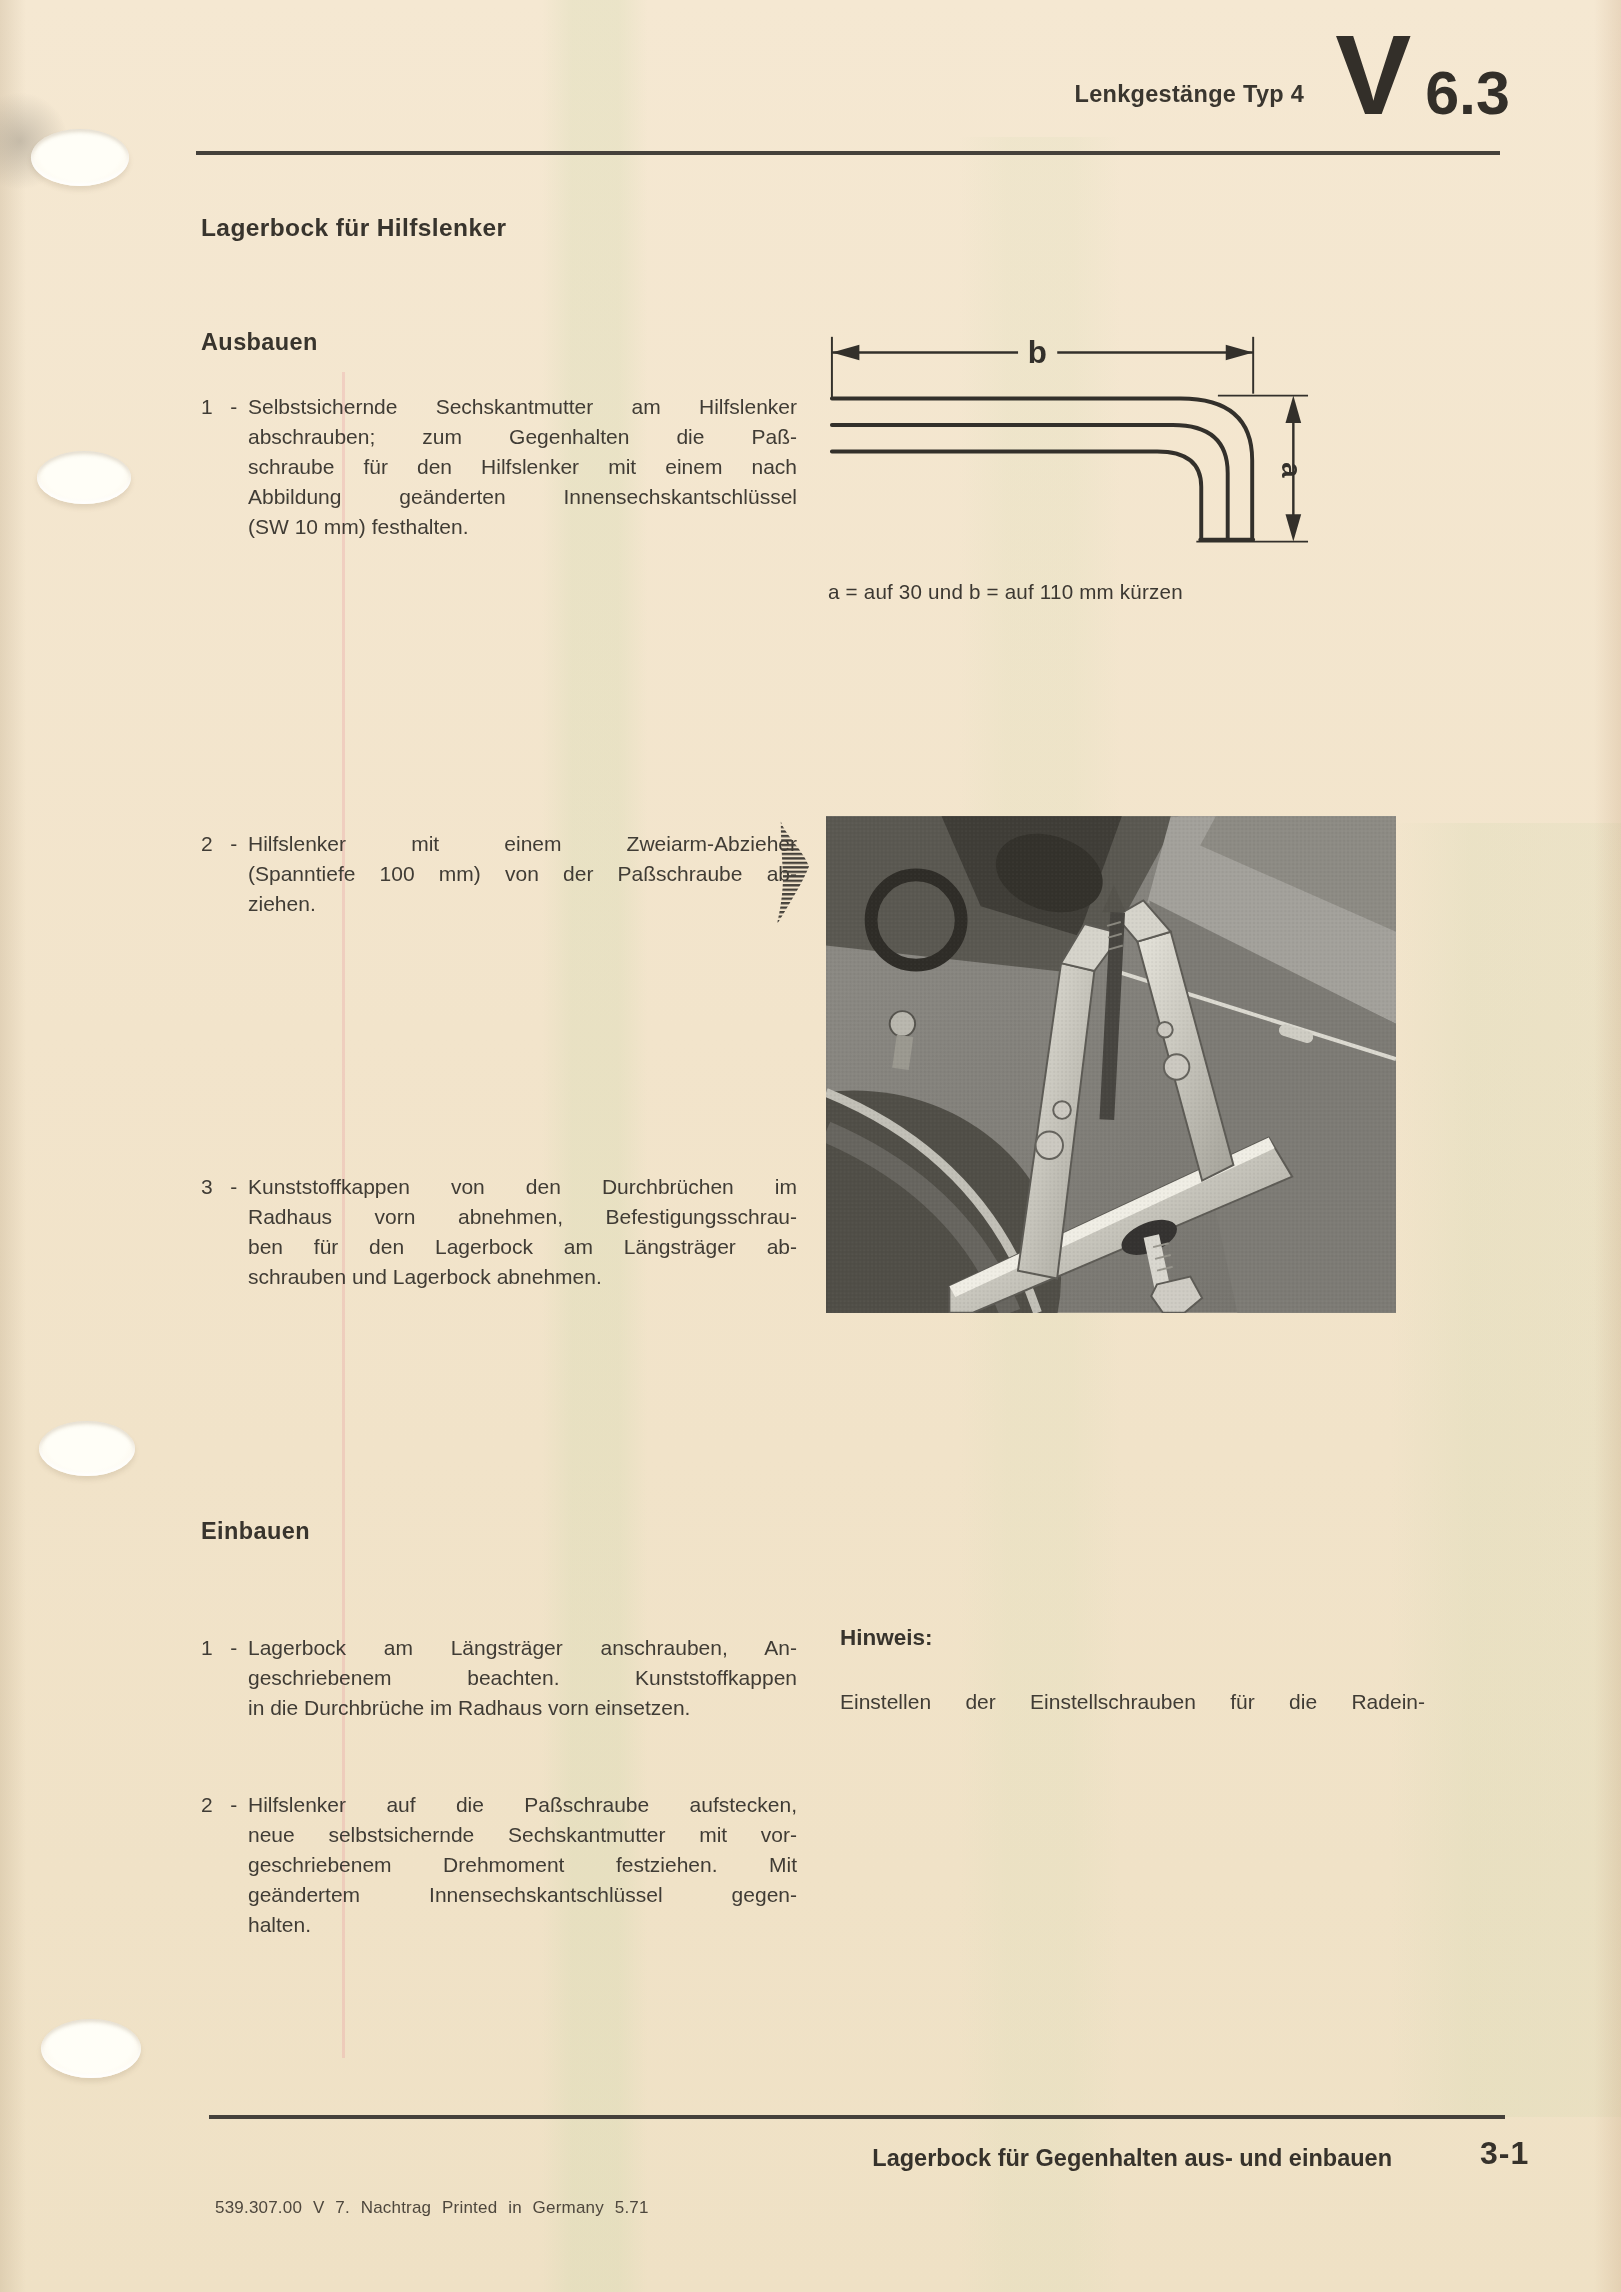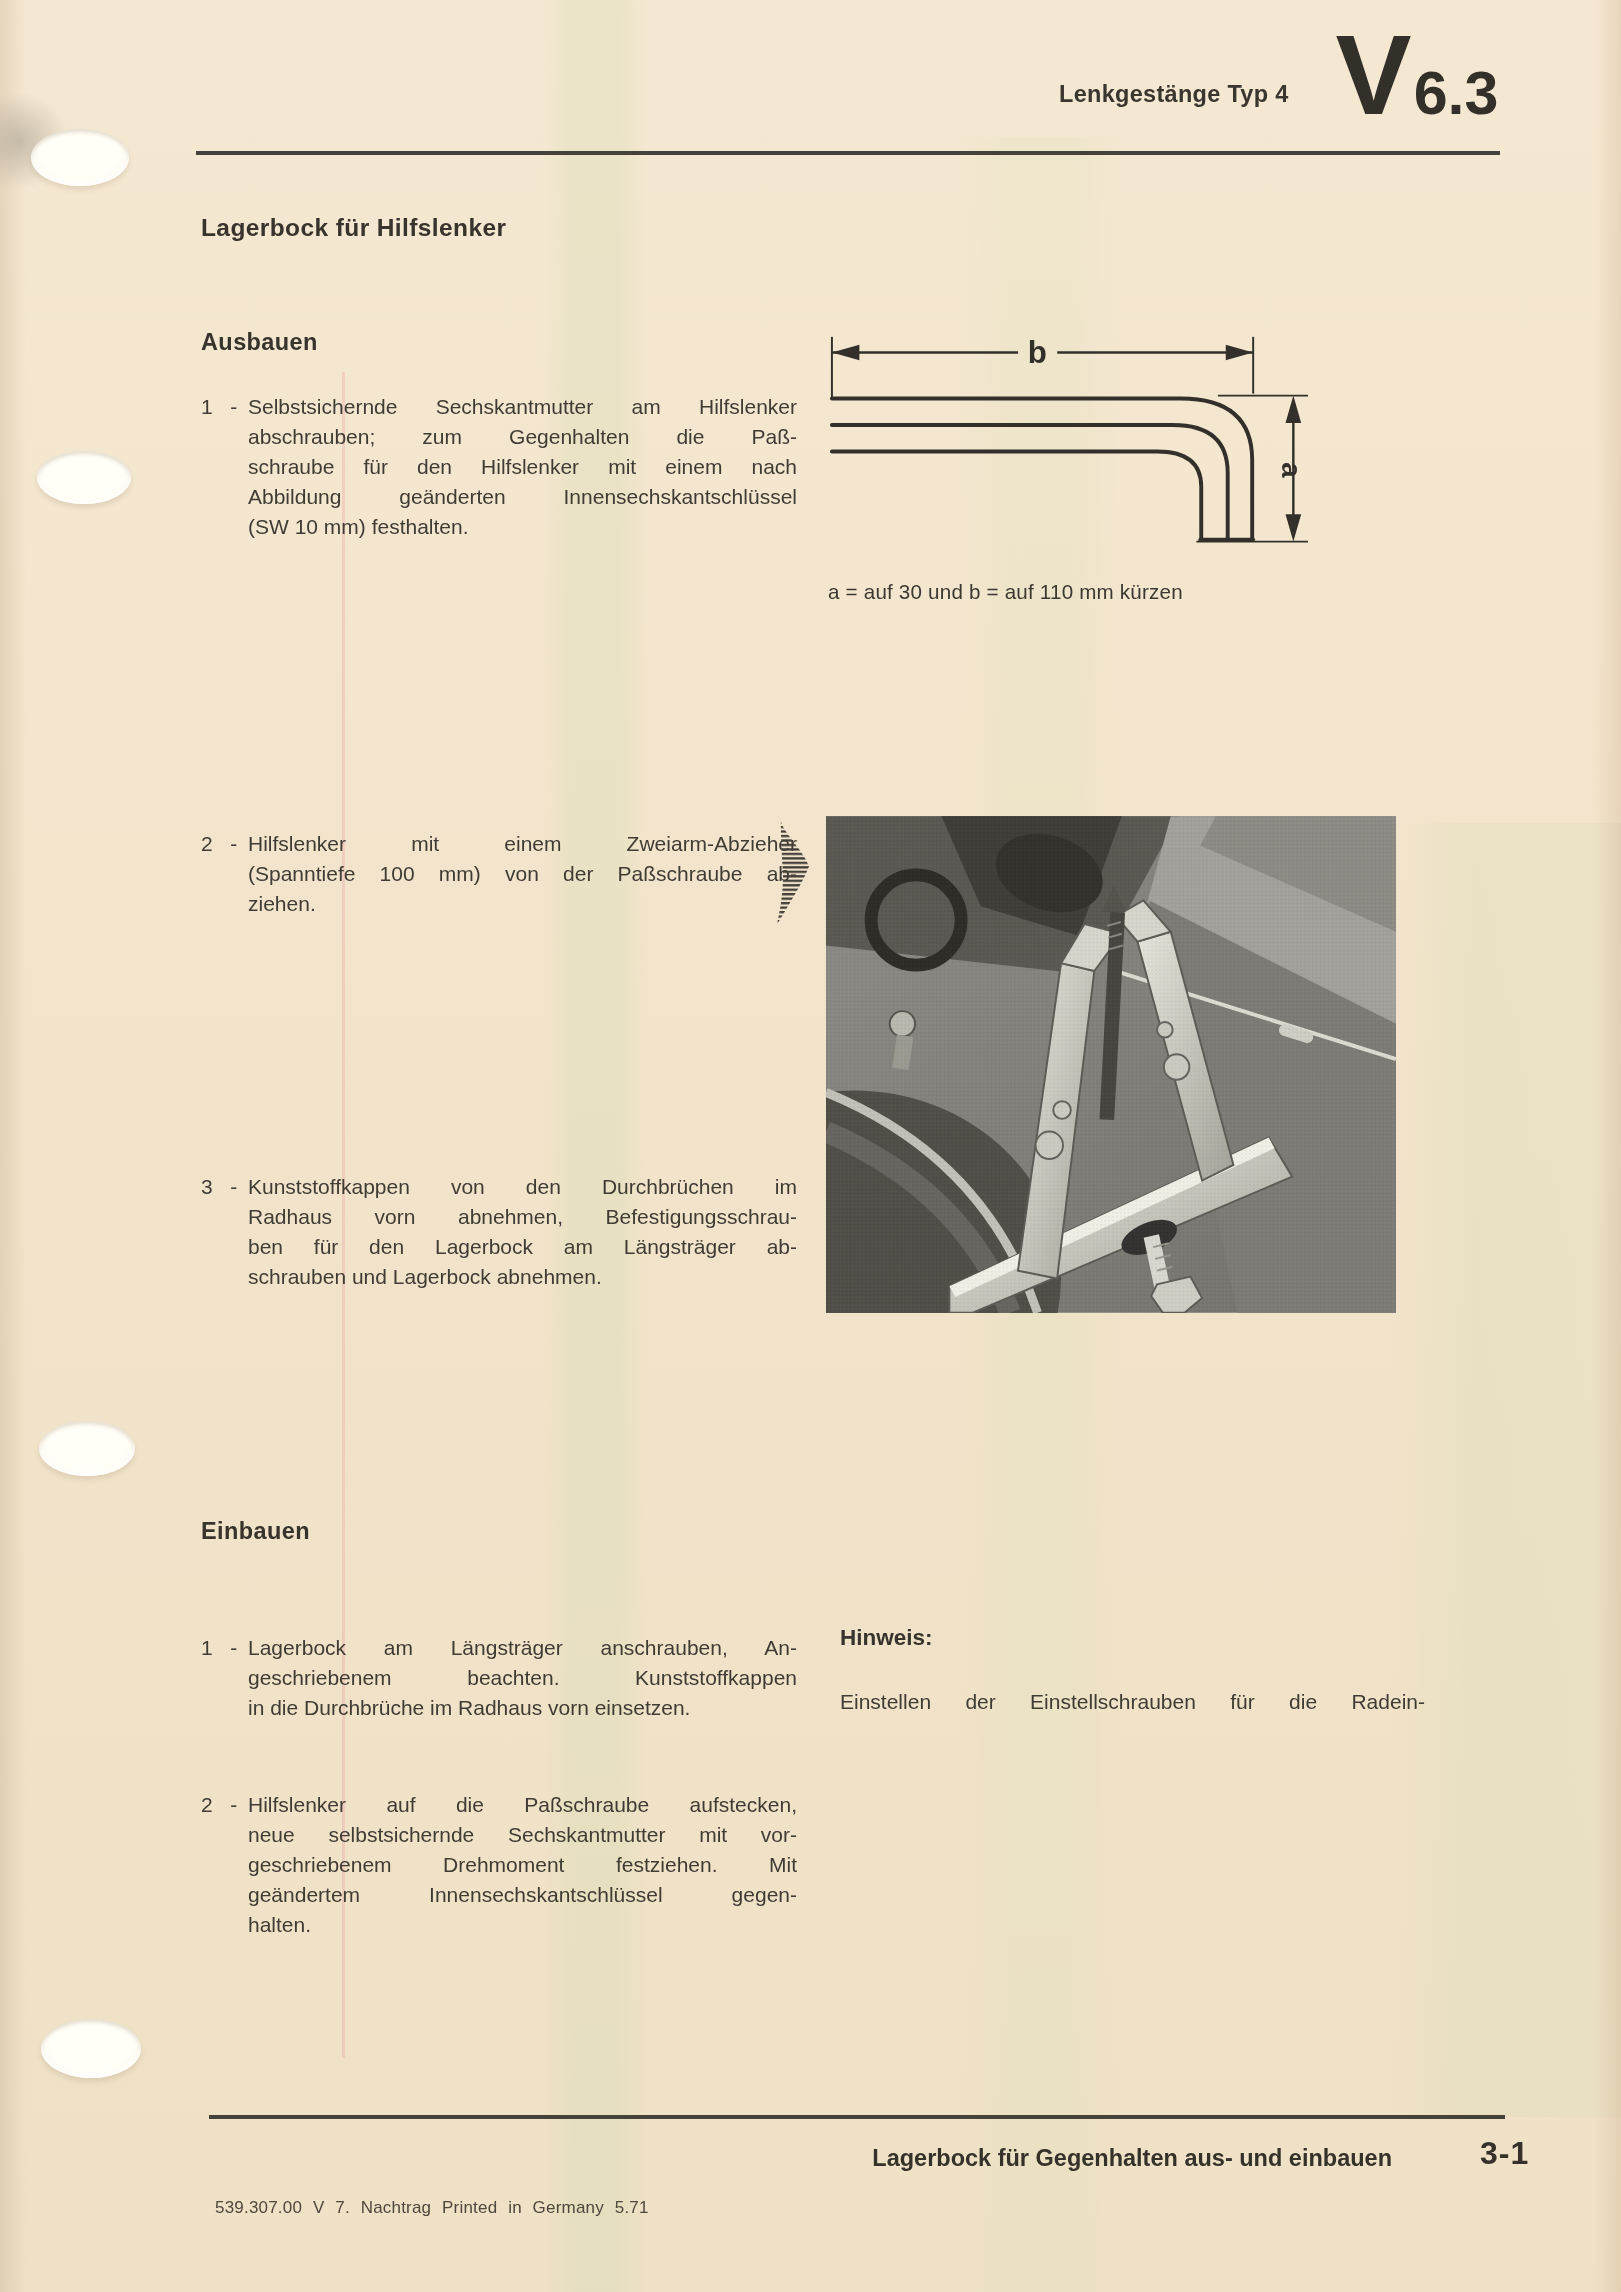--- a/index.html
+++ b/index.html
@@ -20,26 +20,26 @@
     position:absolute;border-radius:50%;
     background:radial-gradient(ellipse at 50% 42%,#fffef7 58%,#f9f1e2 100%);
     box-shadow:inset 0 -2.9px 3.9px rgba(255,255,255,.9), inset 0 2.9px 3.9px rgba(170,150,118,.30), 0 3.9px 4.9px rgba(120,100,72,.15);
   }
   .corner-curl{
     position:absolute;left:-27.4px;top:90px;width:94px;height:102px;border-radius:50%;
     background:radial-gradient(circle,rgba(162,154,140,.55) 0%,rgba(162,154,140,0) 70%);
   }
   .header{
     position:absolute;top:33px;left:1059px;width:451px;
-    display:flex;align-items:flex-end;gap:47px;
+    display:flex;align-items:flex-end;justify-content:flex-end;gap:31px;
   }
   .header-label{font-size:23.5px;font-weight:bold;color:#3a362f;letter-spacing:0.3px;margin-bottom:9.8px;white-space:nowrap;}
   .code{display:flex;align-items:flex-end;color:#332f29;}
   .code-v{font-size:114px;font-weight:bold;line-height:.74;letter-spacing:-2px;}
-  .code-n{font-size:61px;font-weight:bold;line-height:.80;margin-left:4px;}
+  .code-n{font-size:61px;font-weight:bold;line-height:.80;margin-left:16px;}
   .h1{position:absolute;font-size:24.5px;font-weight:bold;color:#38342d;letter-spacing:0.4px;white-space:nowrap;}
   .h2{position:absolute;font-size:23.5px;font-weight:bold;color:#38342d;letter-spacing:0.4px;white-space:nowrap;}
   .item{position:absolute;font-size:21px;line-height:30px;}
   .item .num{position:absolute;left:0;top:0;letter-spacing:5.9px;}
   .item .lines{margin-left:47px;width:549px;}
   .jl{text-align:justify;text-align-last:justify;}
   .ll{text-align:left;}
   .note-head{position:absolute;font-size:22.5px;font-weight:bold;color:#38342d;text-align:right;}
   .note-body{position:absolute;font-size:21px;line-height:31px;width:585px;}
   .diagram-caption{position:absolute;font-size:20.6px;color:#3c3832;letter-spacing:0.2px;white-space:nowrap;}

